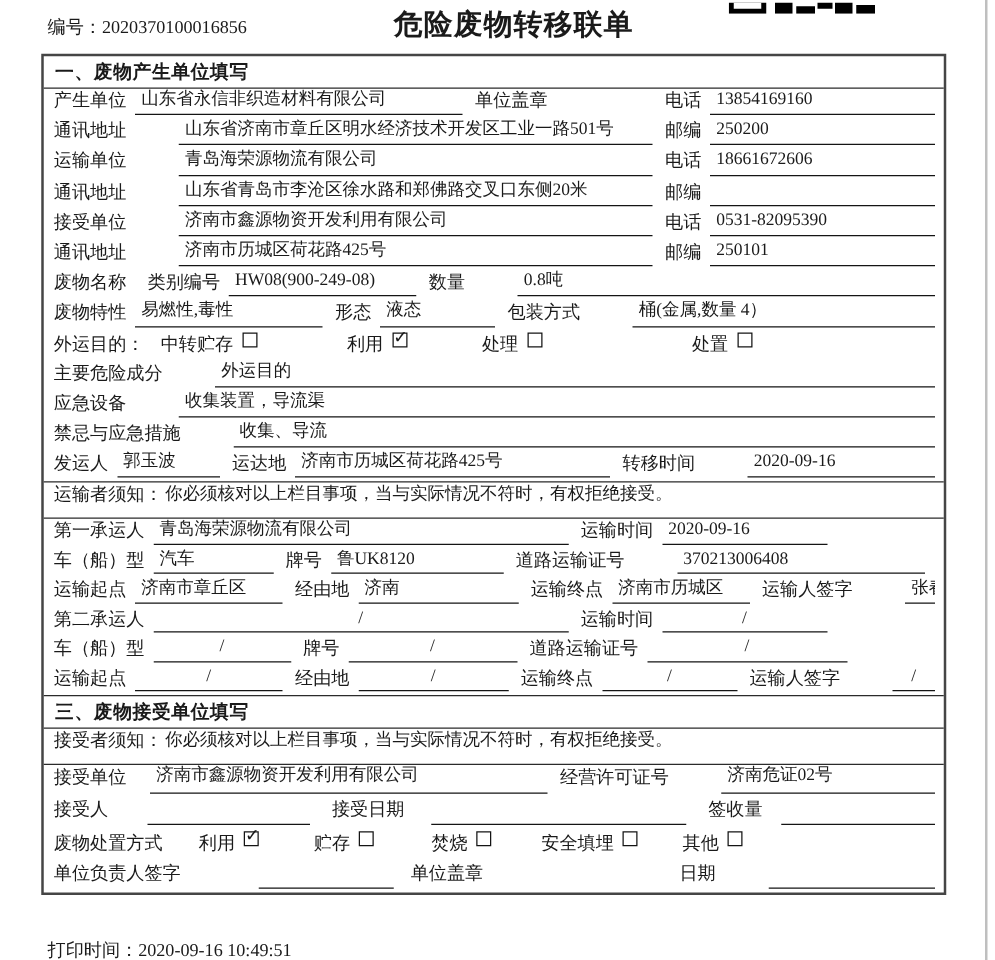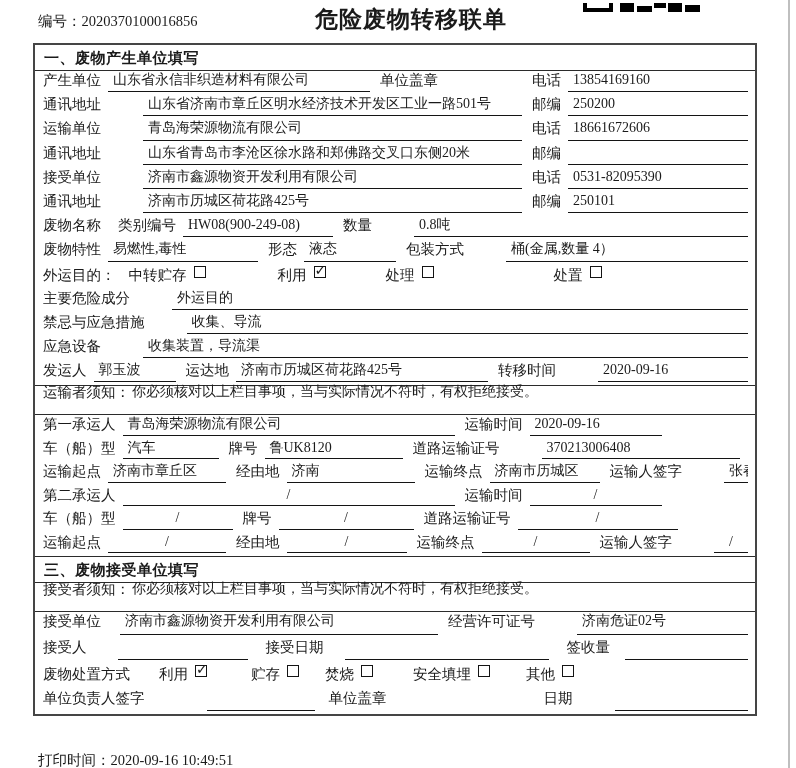--- a/index.html
+++ b/index.html
@@ -14,21 +14,21 @@
   .qr-frag { position:absolute; left:583px; top:0; }
 
   .form-box { position:absolute; left:33px; top:43px; width:724px; border:2px solid #454545; background:#fff; }
   .section + .section { border-top:1.5px solid #2b2b2b; }
   .sec-header { height:26px; line-height:25px; font-weight:bold; font-size:15px; padding-left:9px; border-bottom:1.5px solid #2b2b2b; font-family:"Liberation Sans","DejaVu Sans",sans-serif; letter-spacing:0.5px; }
 
   .row { display:flex; padding:0 7px 3px 8px; }
   .sec1 .row { height:24.2px; }
   .sec2 .row { height:23.5px; }
   .sec3 .row { height:25.4px; }
-  .notice-row { height:29px !important; align-items:center; border-bottom:1.5px solid #2b2b2b; padding-bottom:16px; }
+  .notice-row { height:29px !important; align-items:flex-start; border-bottom:1.5px solid #2b2b2b; padding-bottom:16px; }
 
   .lbl { white-space:nowrap; margin-right:7px; font-size:14.5px; }
   .ml  { margin-left:10px; }
   .val { border-bottom:1.2px solid #141414; padding:0 5px; white-space:nowrap; overflow:hidden; line-height:17px; min-height:17px; font-size:14px; }
   .grow { flex:1;margin-left:35px; }
   .ctr { text-align:center; }
   .spacer { flex:1; }
 
   .cb-item { display:flex; align-items:flex-start; white-space:nowrap; }
   .cb-label { margin-right:7px; font-size:14.5px; }
@@ -143,27 +143,27 @@
         <span class="checkbox"></span>
       </span>
     </div>
 
     <div class="row">
       <span class="lbl">主要危险成分</span>
       <span class="val grow">外运目的</span>
     </div>
 
     <div class="row">
+      <span class="lbl">应急设备</span>
+      <span class="val grow">收集装置，导流渠</span>
+    </div>
+
+    <div class="row">
       <span class="lbl">禁忌与应急措施</span>
       <span class="val grow">收集、导流</span>
-    </div>
-
-    <div class="row">
-      <span class="lbl">应急设备</span>
-      <span class="val grow">收集装置，导流渠</span>
     </div>
 
     <div class="row">
       <span class="lbl">发运人</span>
       <span class="val" style="width:82px">郭玉波</span>
       <span class="lbl ml">运达地</span>
       <span class="val" style="width:252px">济南市历城区荷花路425号</span>
       <span class="lbl ml">转移时间</span>
       <span class="val grow">2020-09-16</span>
     </div>
@@ -261,21 +261,21 @@
     <div class="row" style="align-items:center">
       <span class="lbl">废物处置方式</span>
       <span class="cb-item" style="margin-left:22px">
         <span class="cb-label">利用</span>
         <span class="checkbox checked"></span>
       </span>
       <span class="cb-item" style="margin-left:44px">
         <span class="cb-label">贮存</span>
         <span class="checkbox"></span>
       </span>
-      <span class="cb-item" style="margin-left:26px">
+      <span class="cb-item" style="margin-left:46px">
         <span class="cb-label">焚烧</span>
         <span class="checkbox"></span>
       </span>
       <span class="cb-item" style="margin-left:40px">
         <span class="cb-label">安全填埋</span>
         <span class="checkbox"></span>
       </span>
       <span class="cb-item" style="margin-left:36px">
         <span class="cb-label">其他</span>
         <span class="checkbox"></span>

